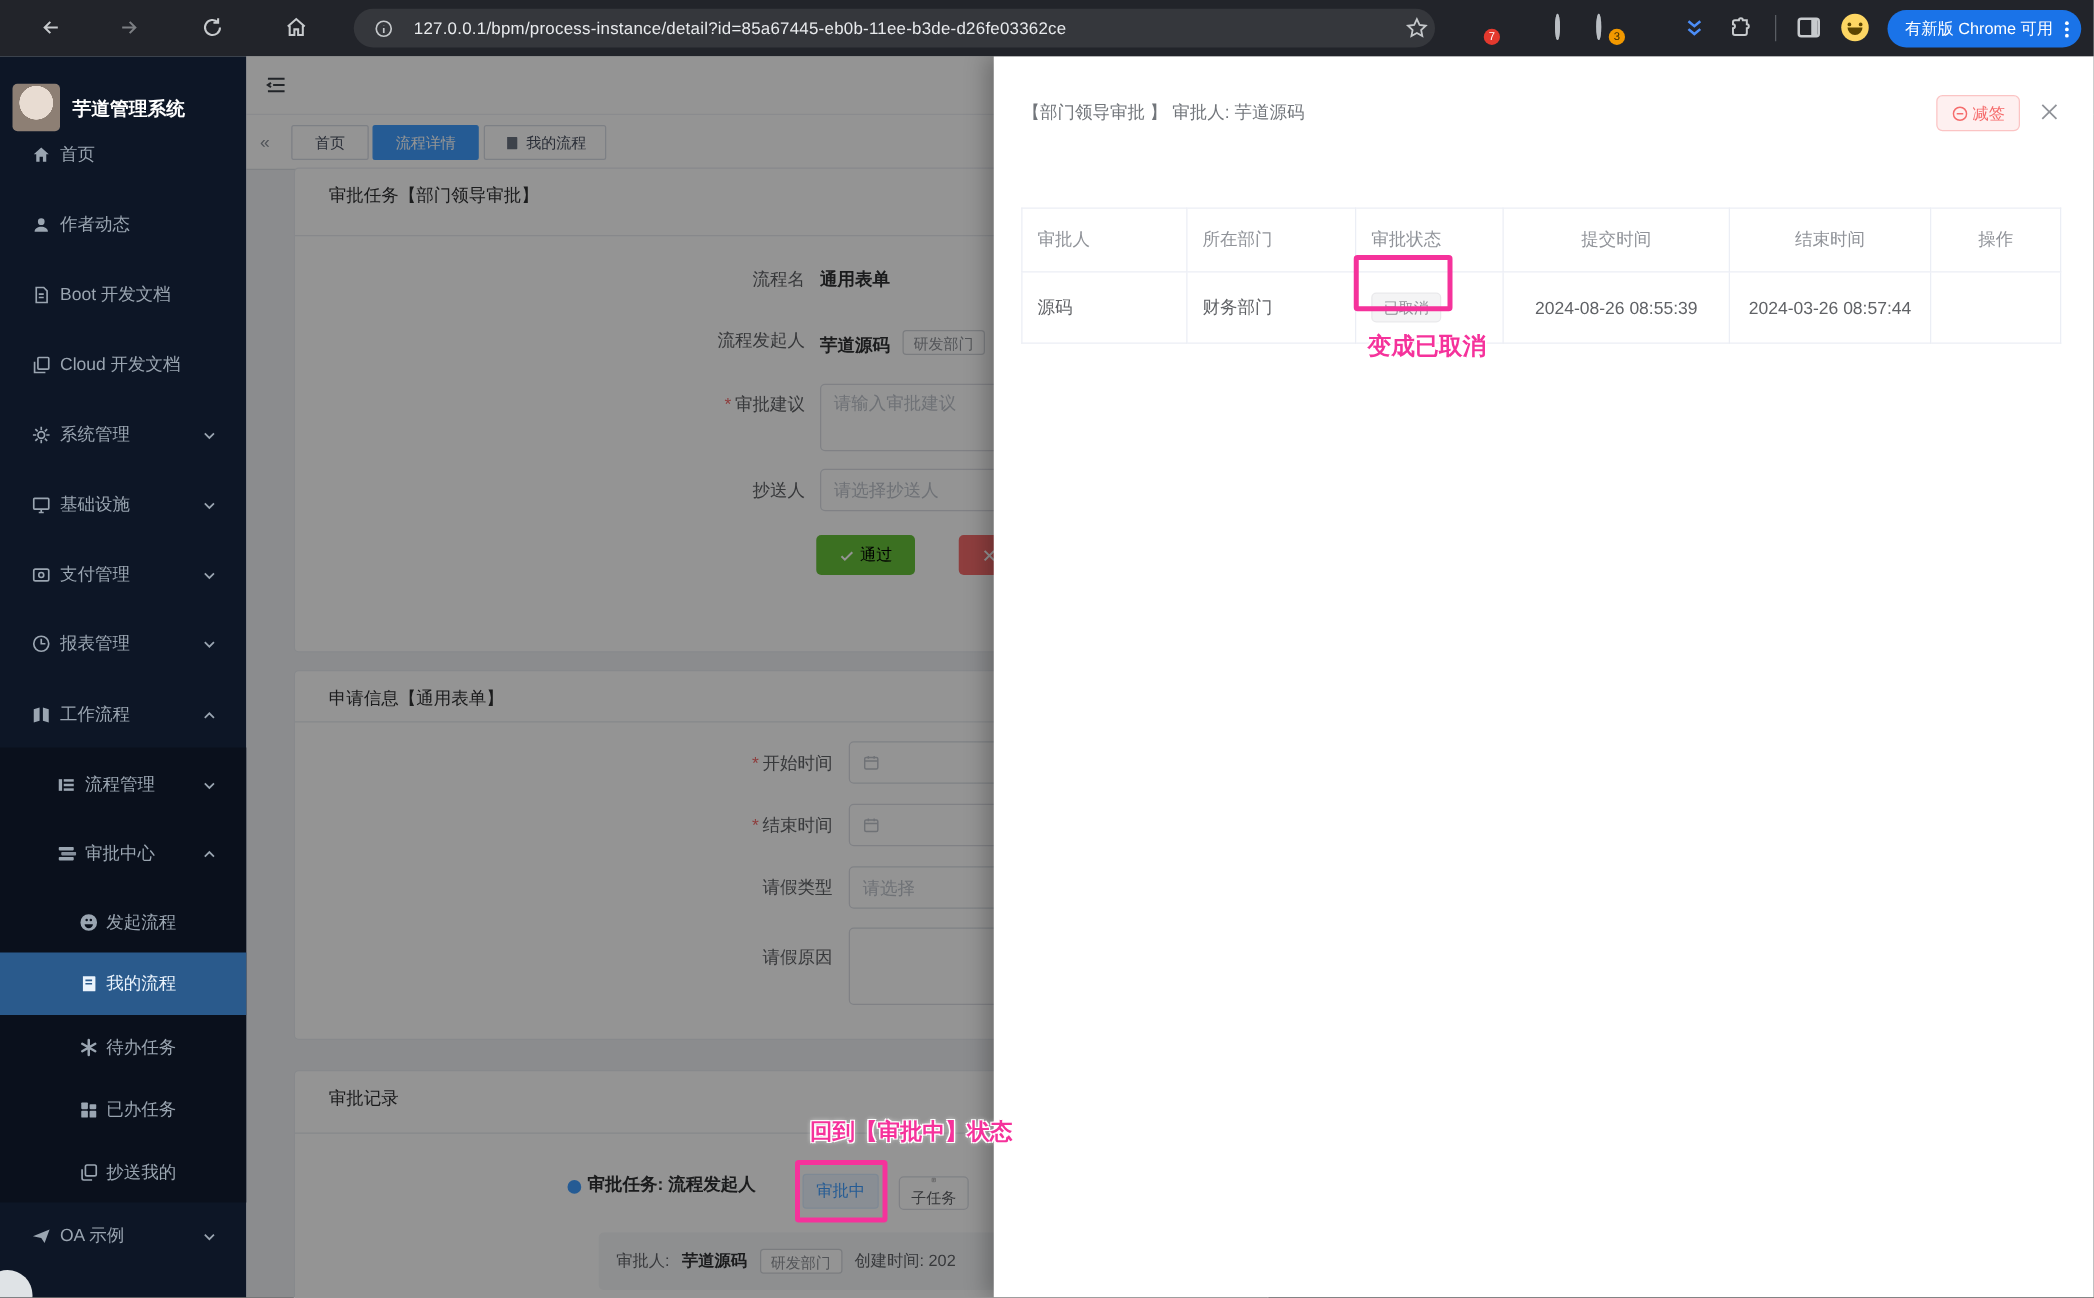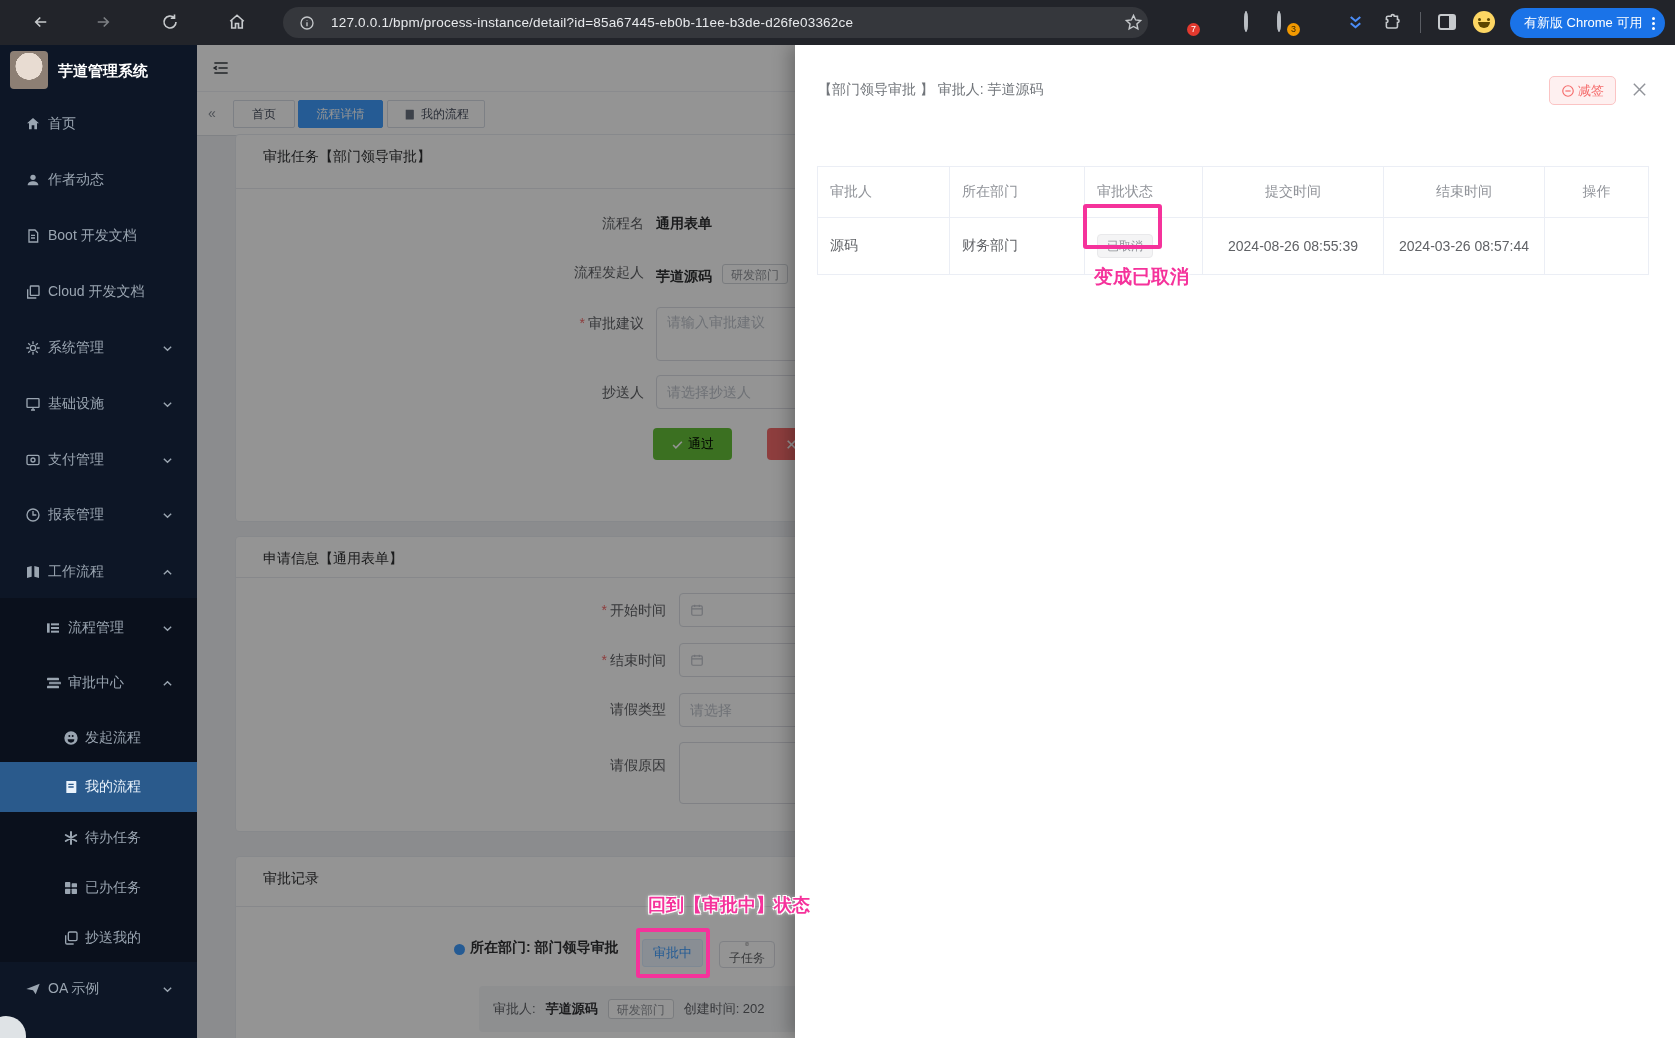--- a/index.html
+++ b/index.html
@@ -30,21 +30,21 @@
   .emoji{position:absolute;left:1473px;top:11px;width:22px;height:22px;border-radius:50%;background:#fdd663;}
   .emoji::before{content:"";position:absolute;left:5px;top:7px;width:3px;height:3px;border-radius:50%;background:#5c4500;box-shadow:9px 0 0 #5c4500;}
   .emoji::after{content:"";position:absolute;left:5px;top:11px;width:12px;height:6px;border-radius:0 0 10px 10px;background:#5c4500;}
   .update-pill{position:absolute;left:1510px;top:8px;height:30px;border-radius:15px;background:#1a73e8;color:#fff;
                display:flex;align-items:center;padding:0 10px 0 14px;font-size:13px;gap:8px;}
   .kebab{display:inline-flex;flex-direction:column;gap:2px;margin-left:2px;}
   .kebab i{width:3px;height:3px;border-radius:50%;background:#fff;}
 
   
   .sidebar{position:absolute;left:0;top:45px;width:197px;height:993px;background:#0d1626;z-index:12;}
-  .side-logo{position:absolute;left:0;top:0;width:100%;height:52px;padding-left:16px;}
+  .side-logo{position:absolute;left:0;top:16px;width:100%;height:52px;padding-left:16px;}
   .side-avatar{position:absolute;left:10px;top:6px;width:38px;height:38px;border-radius:4px;background:#caa;
                background:radial-gradient(circle at 50% 40%,#e8dcd2 0 45%,#8d7f74 46% 100%);}
   .side-title{position:absolute;left:58px;top:17px;font-size:15px;font-weight:bold;color:#fff;white-space:nowrap;}
   .submenu-bg{position:absolute;left:0;top:553px;width:100%;height:364px;background:#0a101c;}
   .sitem{position:absolute;left:0;width:197px;height:50px;color:#9aa5b1;font-size:14px;cursor:pointer;}
   .sitem .ico{position:absolute;top:17px;width:16px;height:16px;}
   .sitem .ico svg{width:16px;height:16px;display:block;}
   .sitem .slabel{position:absolute;top:16px;white-space:nowrap;}
   .sitem.lv0 .ico{left:25px;} .sitem.lv0 .slabel{left:48px;}
   .sitem.lv1 .ico{left:45px;} .sitem.lv1 .slabel{left:68px;}
@@ -462,21 +462,21 @@
       <div class="flabel" style="top:164px;right:348px">请假类型</div>
       <input class="inp" style="left: 443px; top: 156px; width: 260px; height: 34px;" placeholder="请选择">
       <div class="flabel" style="top:220px;right:348px">请假原因</div>
       <textarea class="inp" style="left: 443px; top: 205px; width: 260px; height: 62px;"></textarea>
     </section>
 
     <section class="card" style="top:811px;height:260px">
       <div class="card-title">审批记录</div>
       <div class="card-div" style="top:49px"></div>
       <span class="tl-dot" style="left:218px;top:87px"></span>
-      <div class="tl-task" style="left:234px;top:82px">所在部门: 部门领导审批</div>
+      <div class="tl-task" style="left:234px;top:82px">审批任务: 流程发起人</div>
       <span class="tag-blue" style="left:406px;top:82px">审批中</span>
       <button class="subtask-btn" style="left:483px;top:84px">
         <svg width="12" height="12" viewBox="0 0 24 24" fill="none" stroke="currentColor" stroke-width="2">
             <rect x="4" y="3" width="16" height="18" rx="2"></rect>
             <path d="M8 8h8M8 12h8M8 16h5"></path>
           </svg>
         <span>子任务</span>
       </button>
       <div class="graybox" style="left:243px;top:129px;width:336px;height:46px">
         <span>审批人:</span>

